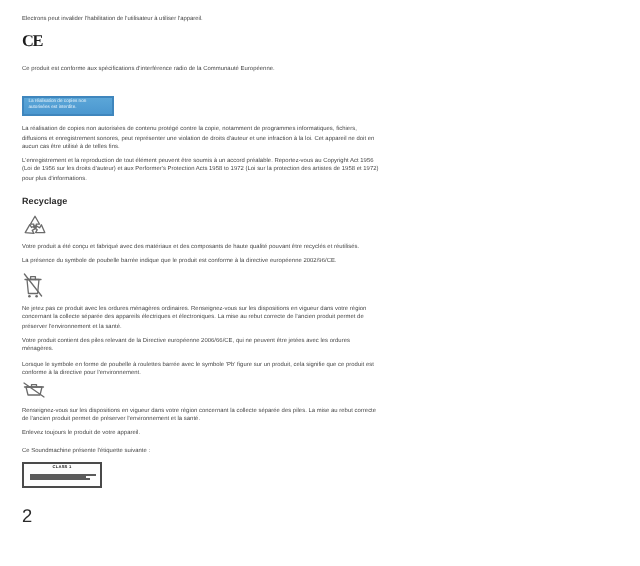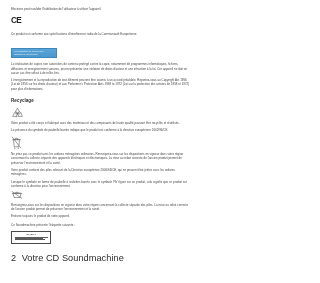--- a/index.html
+++ b/index.html
@@ -37,21 +37,21 @@
     color: #454545;
     margin: 0;
   }
   .gap-sm { height: 3.2px; }
   .gap-md { height: 5.0px; }
   .gap-lg { height: 6.6px; }
   .gap-xl { height: 8.5px; }
 
   
   .ce-mark {
-    font-family: Liberation Sans, sans-serif;
+    font-family: Liberation Serif, serif;
     font-size: 8.2px;
     font-weight: 700;
     color: #1d1d1d;
     letter-spacing: -0.7px;
     line-height: 9px;
     margin: 0;
   }
 
   
   .note-box {
@@ -265,16 +265,15 @@
       <div class="label-bar w2"></div>
       <div class="label-bar w3"></div>
     </div>
   </div>
 
   <div class="gap-xl"></div>
 
   
   <div class="chapter">
     <span class="chapter-num">2</span>
-    <span class="chapter-title">Votre CD Soundmachine</span>
   </div>
 
 </div>
 
 </body></html>

